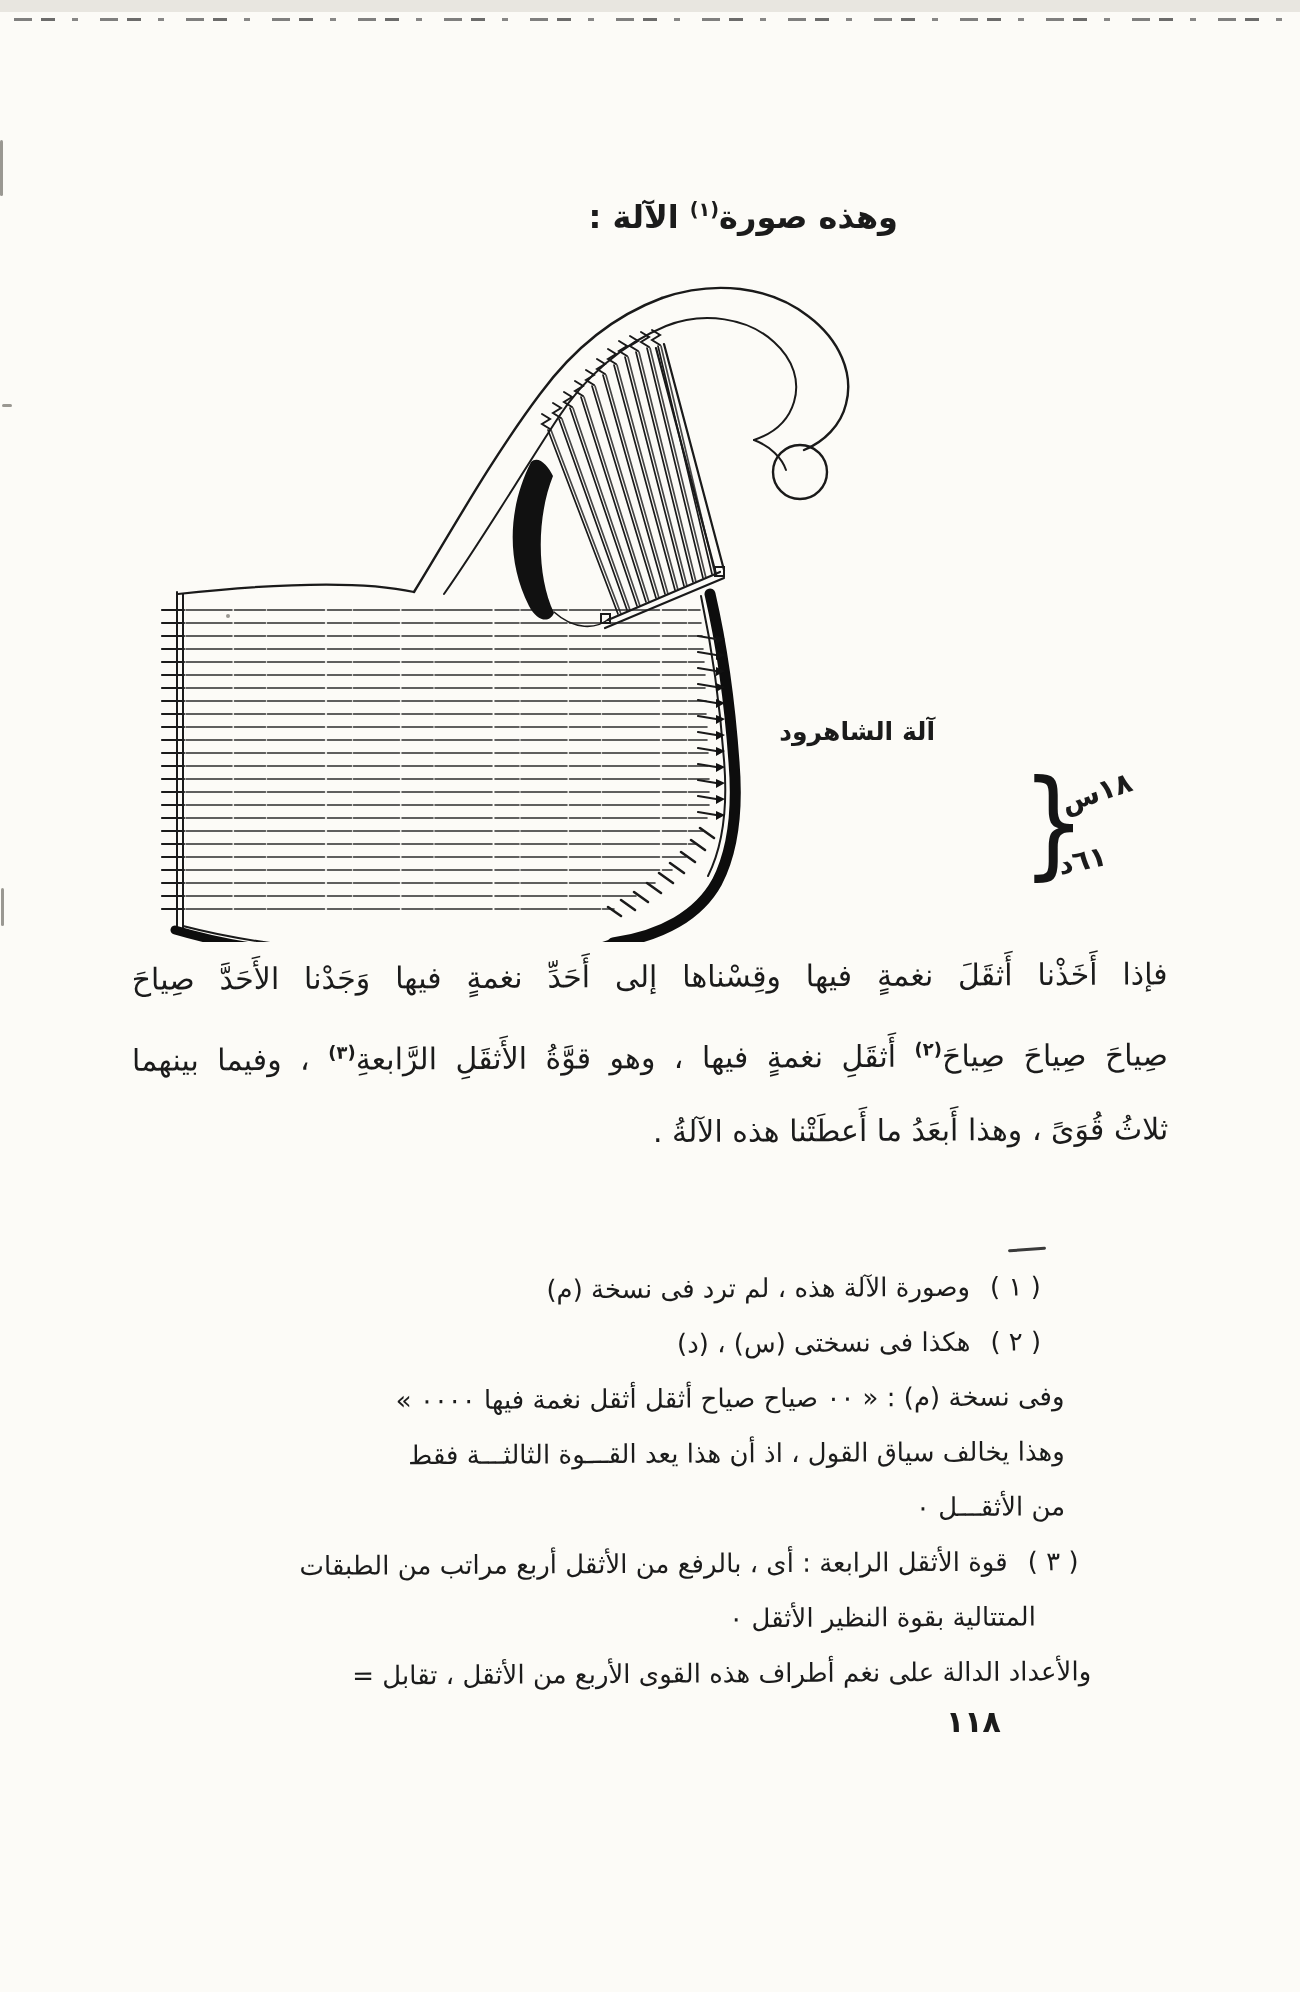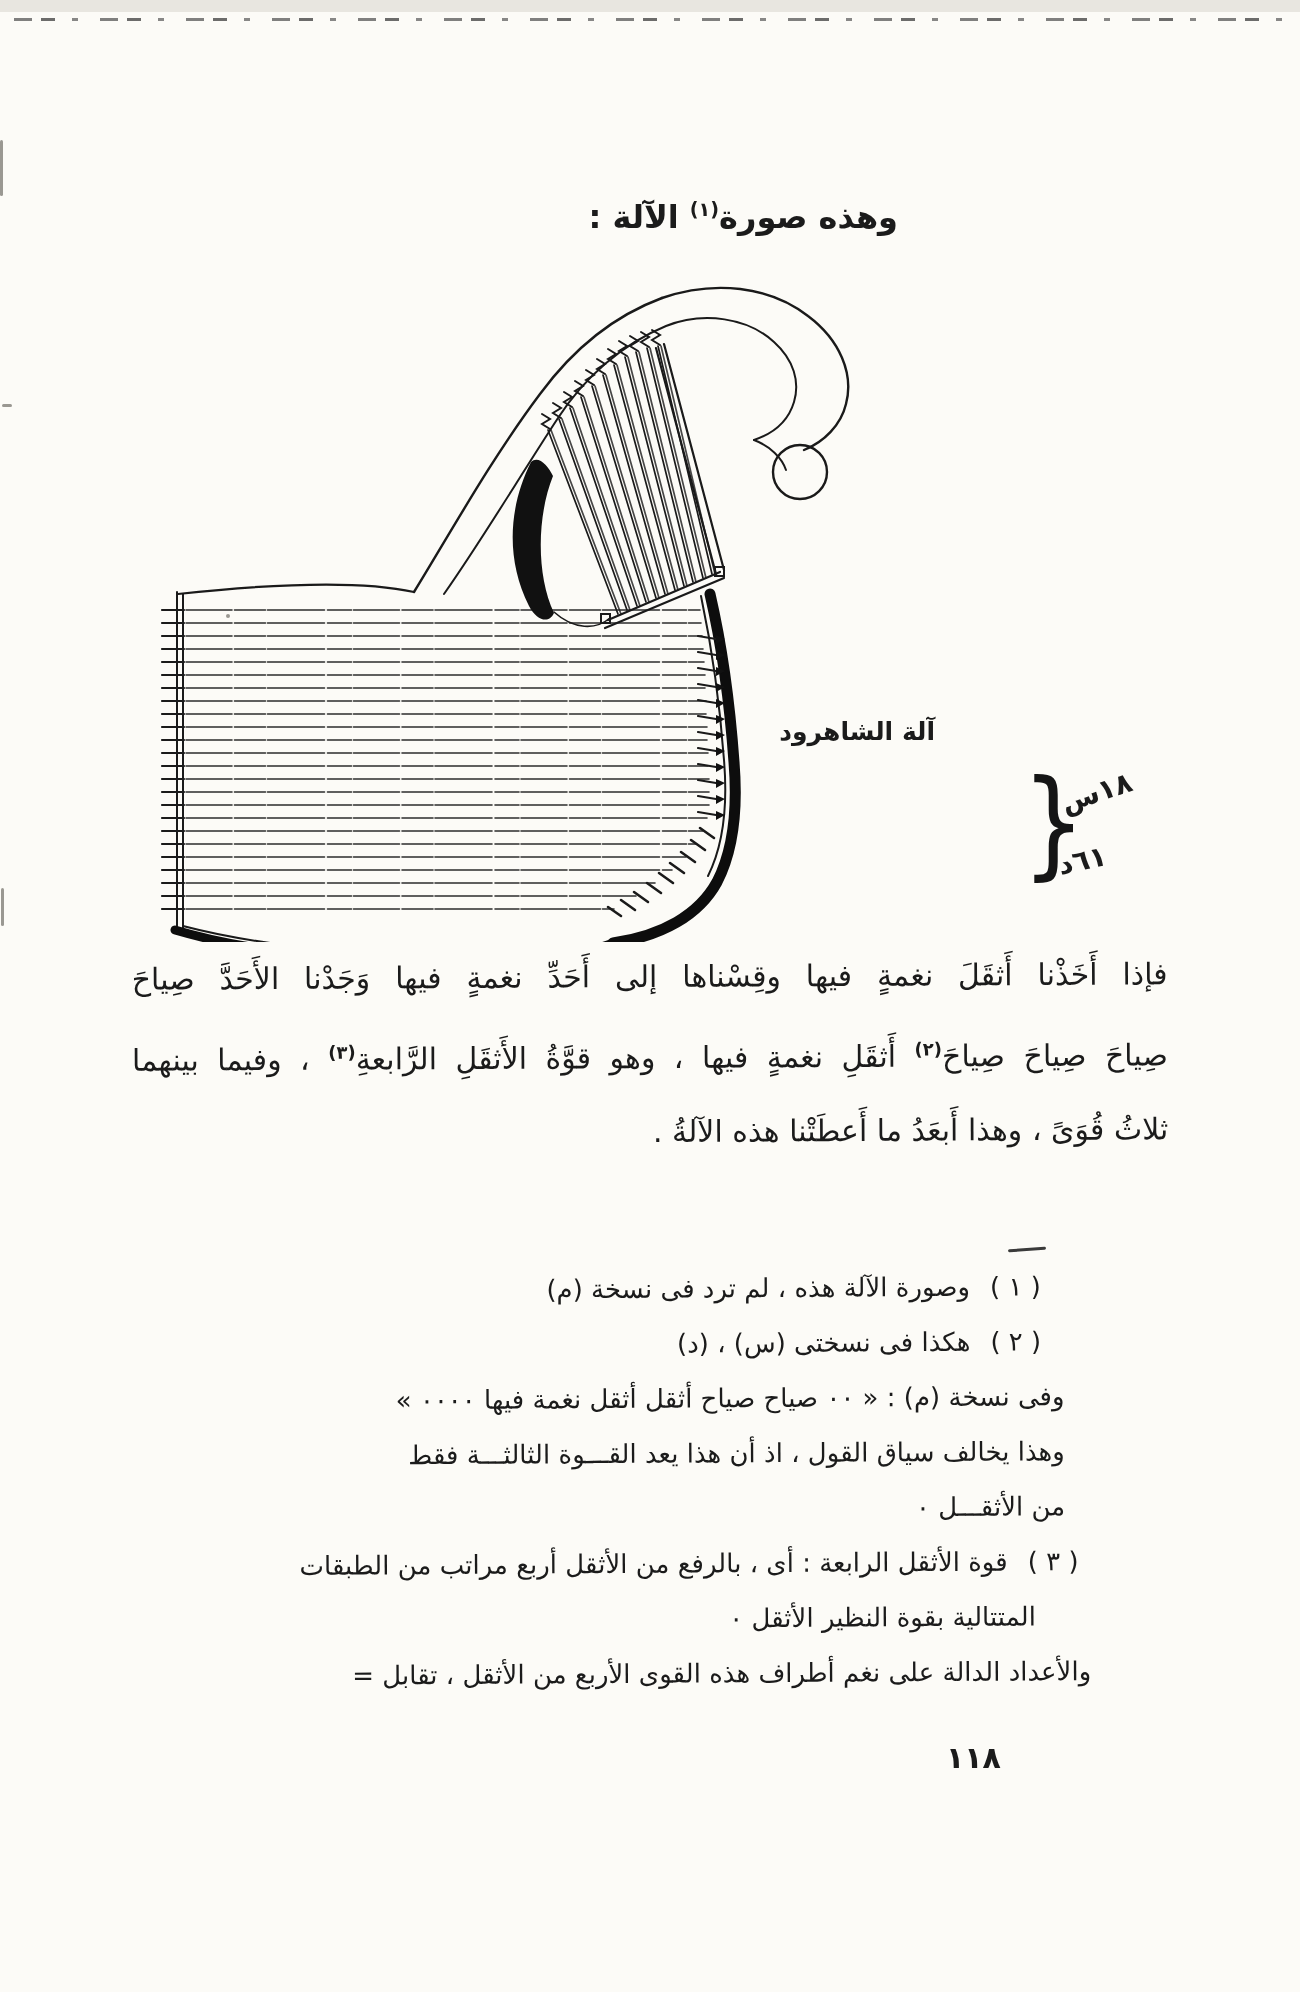--- a/index.html
+++ b/index.html
@@ -86,21 +86,21 @@
     transform:rotate(-0.35deg);
   }
   .fn-line{height:55px;line-height:55px;text-align:right;white-space:nowrap;}
   .fn-marker{margin-left:20px;letter-spacing:2px;}
   .ind-48{padding-right:48px;}
   .ind-12{padding-right:12px;}
   .ind-25{padding-right:25px;}
   .ind-55{padding-right:55px;}
 
   .page-number{
-    position:absolute;top:1728px;left:946px;
+    position:absolute;top:1692px;left:946px;
     font-size:30px;font-weight:700;letter-spacing:3px;white-space:nowrap;
   }
 </style>
 </head>
 <body>
 
 <div class="page">
 
   <div class="scan-topline"></div>
   <div class="speck" style="left:0;top:128px;width:3px;height:56px;"></div>

